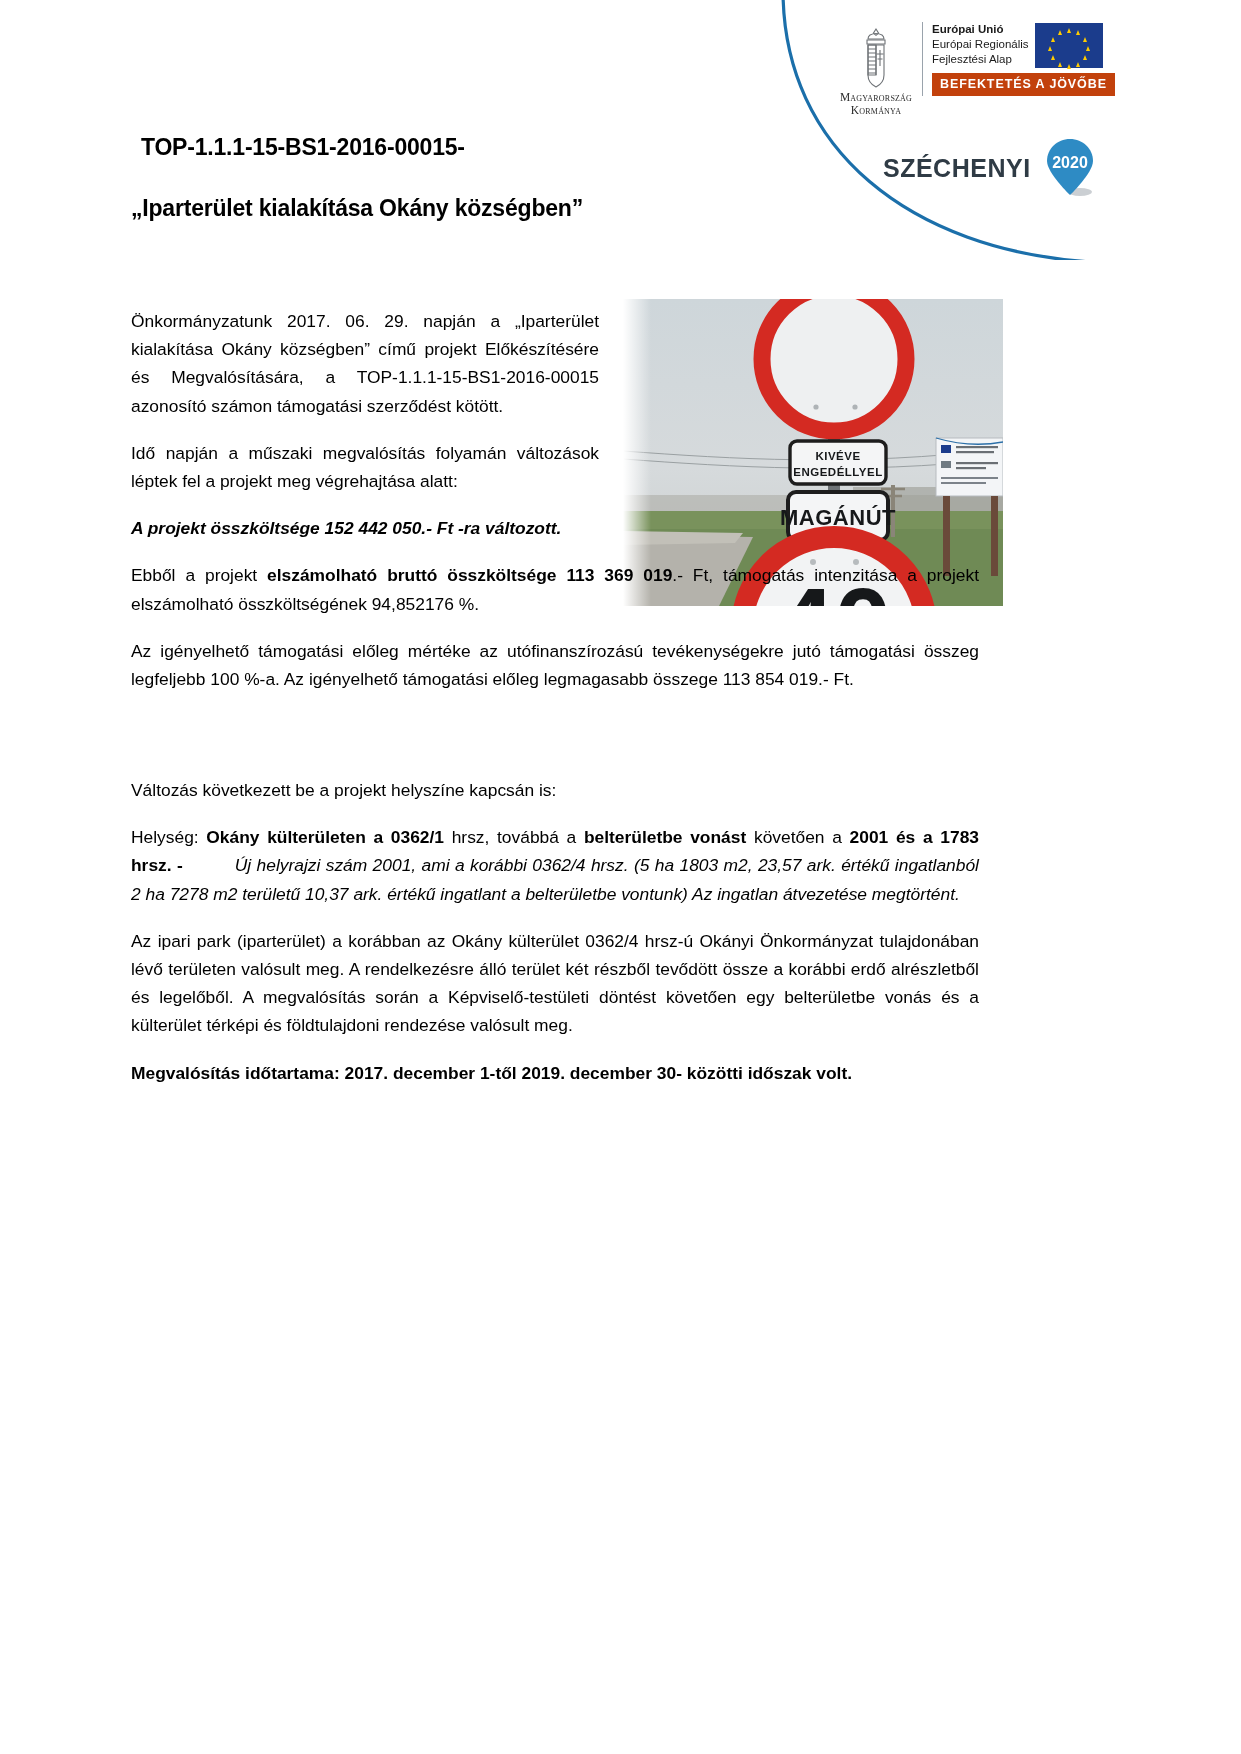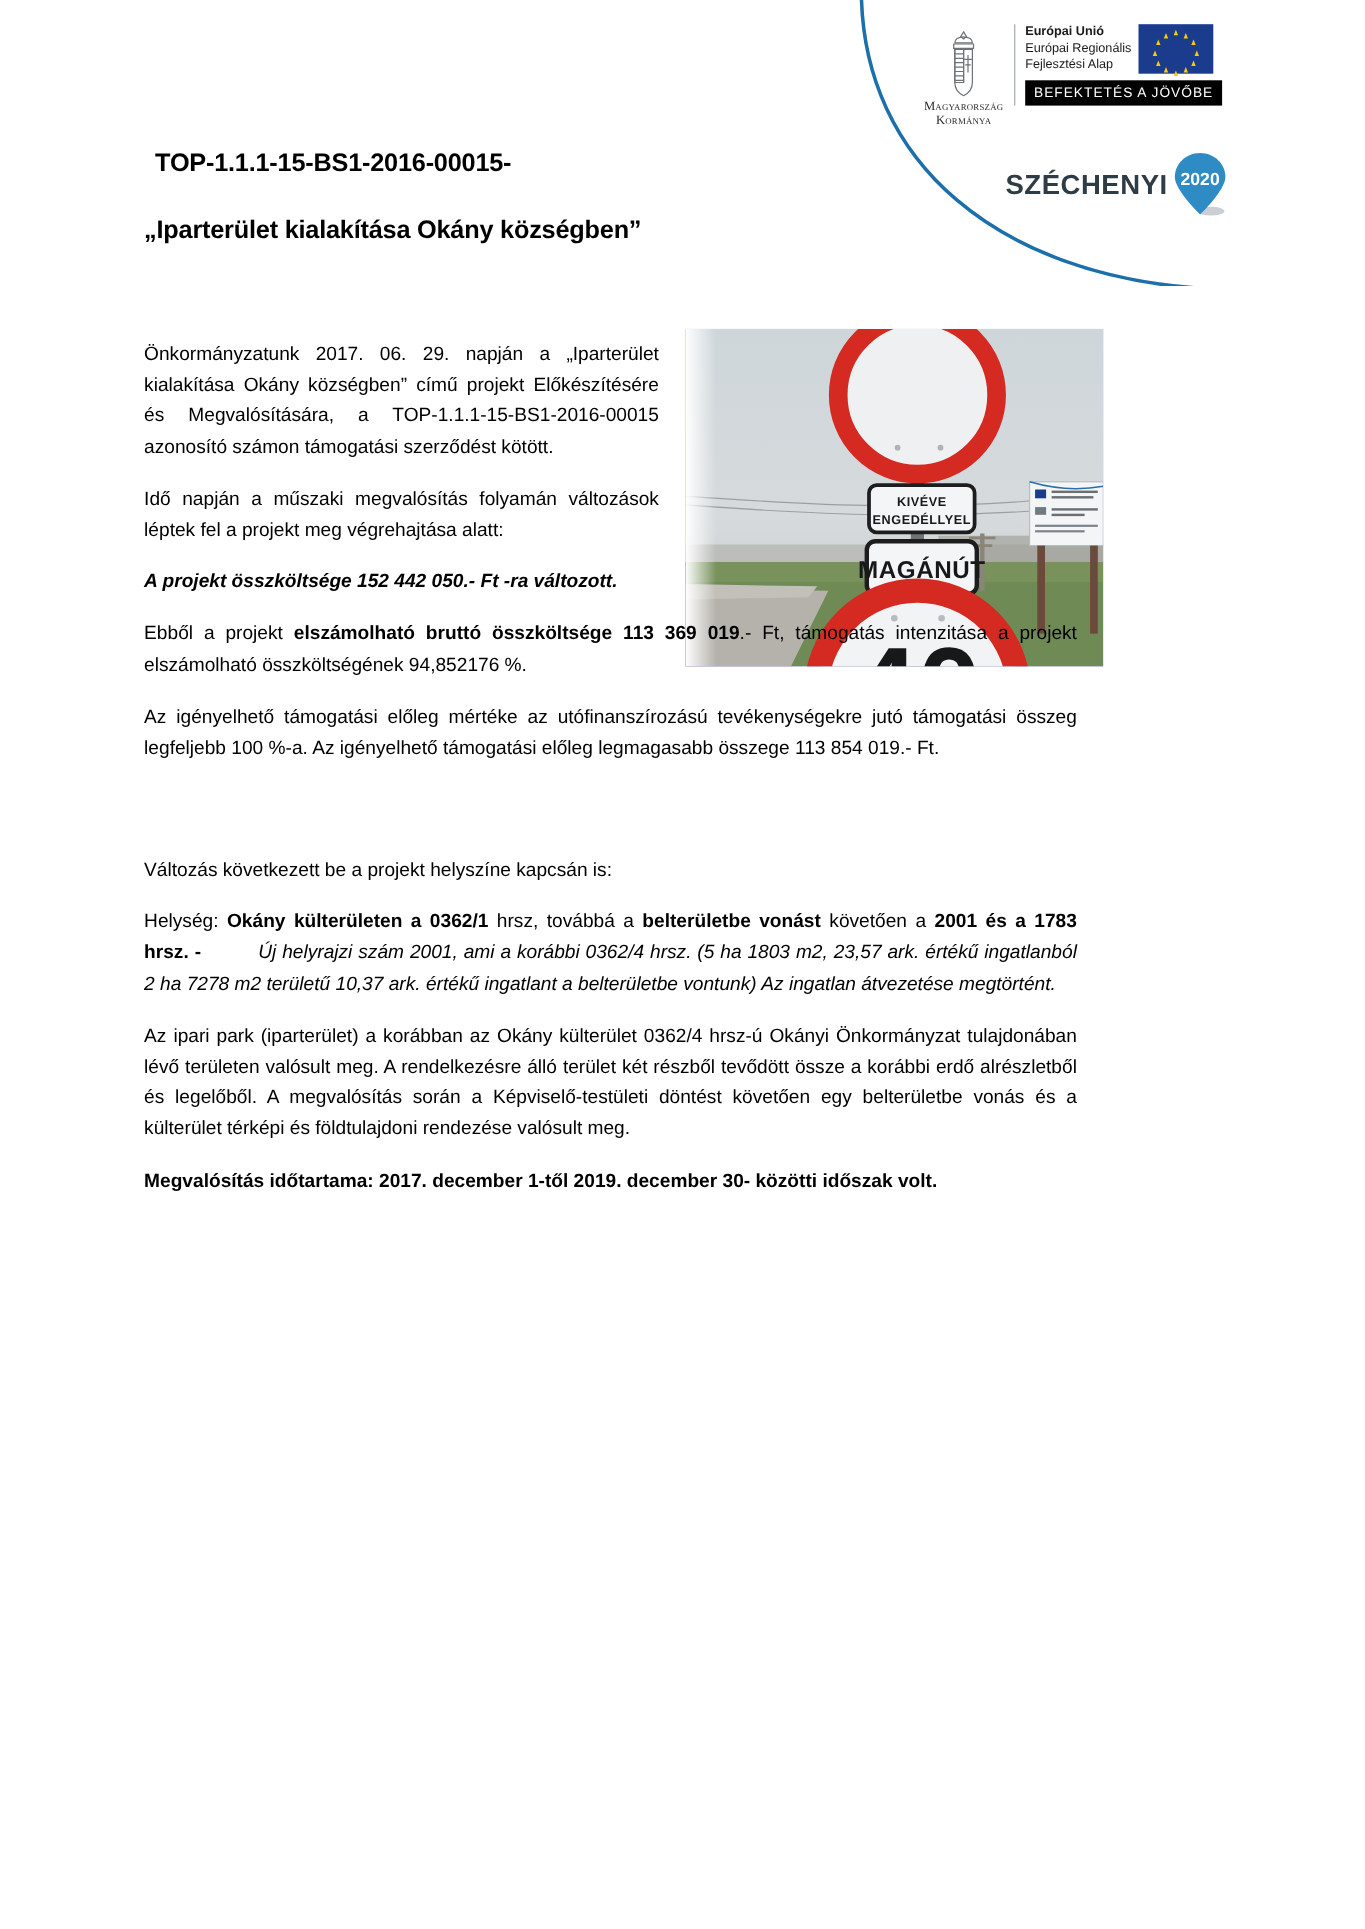--- a/index.html
+++ b/index.html
@@ -50,21 +50,21 @@
     font-variant: small-caps;
     letter-spacing: .2px;
     color: #2b2b2b;
     text-align: center;
     line-height: 1.15;
     white-space: nowrap;
   }
   .eu-right { padding-left: 9px; border-left: 1.5px solid #9aa3ac; }
   .eu-top {
     display: flex;
-    align-items: center;
+    align-items: flex-end;
     gap: 6px;
   }
   .eu-text {
     font-size: 11.5px;
     line-height: 1.32;
     color: #1a1a1a;
     white-space: nowrap;
   }
   .eu-text .l1 { font-weight: bold; }
   .eu-flag {
@@ -75,35 +75,35 @@
   }
   .eu-flag .star {
     position: absolute;
     width: 0; height: 0;
     border-left: 2.6px solid transparent;
     border-right: 2.6px solid transparent;
     border-bottom: 5.2px solid #ffcc00;
   }
   .befektetes {
     margin-top: 5px;
-    background: #000000;
+    background: #c2410c;
     color: #ffffff;
     font-size: 12.5px;
-    font-weight: normal;
+    font-weight: bold;
     letter-spacing: .9px;
     padding: 4px 8px 5px 8px;
     white-space: nowrap;
     text-align: center;
   }
   .szechenyi-row {
     margin-top: 20px;
-    margin-left: 84px;
+    margin-left: 53px;
     display: flex;
     align-items: center;
-    gap: 4px;
+    gap: 14px;
   }
   .szechenyi-word {
     font-size: 25px;
     font-weight: bold;
     letter-spacing: .5px;
     color: #2f3b45;
     white-space: nowrap;
   }
   .pin-wrap { position: relative; width: 56px; height: 62px; margin-left: 1px; }
 

